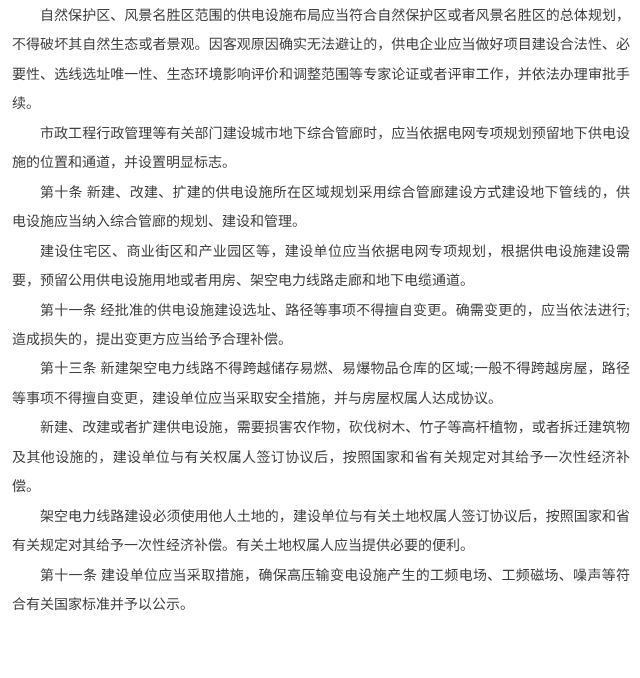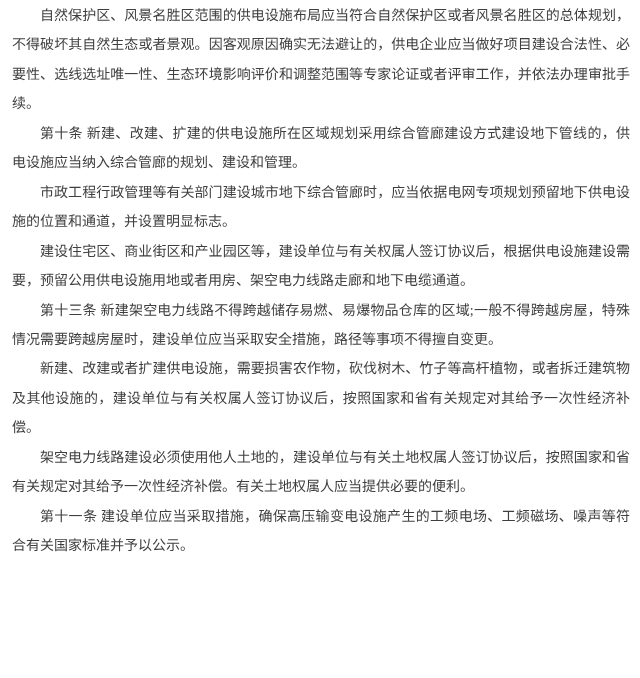--- a/index.html
+++ b/index.html
@@ -28,20 +28,21 @@
     text-indent: 2em;
     word-break: normal;
     overflow-wrap: break-word;
   }
 </style>
 </head>
 <body>
 
 <div class="page">
   <p class="para">自然保护区、风景名胜区范围的供电设施布局应当符合自然保护区或者风景名胜区的总体规划，不得破坏其自然生态或者景观。因客观原因确实无法避让的，供电企业应当做好项目建设合法性、必要性、选线选址唯一性、生态环境影响评价和调整范围等专家论证或者评审工作，并依法办理审批手续。</p>
+  <p class="para">市政工程行政管理等有关部门建设城市地下综合管廊时，应当依据电网专项规划预留地下供电设施的位置和通道，并设置明显标志。</p>
   <p class="para">第十条 新建、改建、扩建的供电设施所在区域规划采用综合管廊建设方式建设地下管线的，供电设施应当纳入综合管廊的规划、建设和管理。</p>
-  <p class="para">市政工程行政管理等有关部门建设城市地下综合管廊时，应当依据电网专项规划预留地下供电设施的位置和通道，并设置明显标志。</p>
-  <p class="para">建设住宅区、商业街区和产业园区等，建设单位与有关权属人签订协议后，根据供电设施建设需要，预留公用供电设施用地或者用房、架空电力线路走廊和地下电缆通道。</p>
-  <p class="para">第十三条 新建架空电力线路不得跨越储存易燃、易爆物品仓库的区域;一般不得跨越房屋，特殊情况需要跨越房屋时，建设单位应当采取安全措施，路径等事项不得擅自变更。</p>
+  <p class="para">建设住宅区、商业街区和产业园区等，建设单位应当依据电网专项规划，根据供电设施建设需要，预留公用供电设施用地或者用房、架空电力线路走廊和地下电缆通道。</p>
+  <p class="para">第十一条 经批准的供电设施建设选址、路径等事项不得擅自变更。确需变更的，应当依法进行;造成损失的，提出变更方应当给予合理补偿。</p>
+  <p class="para">第十三条 新建架空电力线路不得跨越储存易燃、易爆物品仓库的区域;一般不得跨越房屋，路径等事项不得擅自变更，建设单位应当采取安全措施，并与房屋权属人达成协议。</p>
   <p class="para">新建、改建或者扩建供电设施，需要损害农作物，砍伐树木、竹子等高杆植物，或者拆迁建筑物及其他设施的，建设单位与有关权属人签订协议后，按照国家和省有关规定对其给予一次性经济补偿。</p>
   <p class="para">架空电力线路建设必须使用他人土地的，建设单位与有关土地权属人签订协议后，按照国家和省有关规定对其给予一次性经济补偿。有关土地权属人应当提供必要的便利。</p>
   <p class="para">第十一条 建设单位应当采取措施，确保高压输变电设施产生的工频电场、工频磁场、噪声等符合有关国家标准并予以公示。</p>
 </div>
 
 </body></html>

